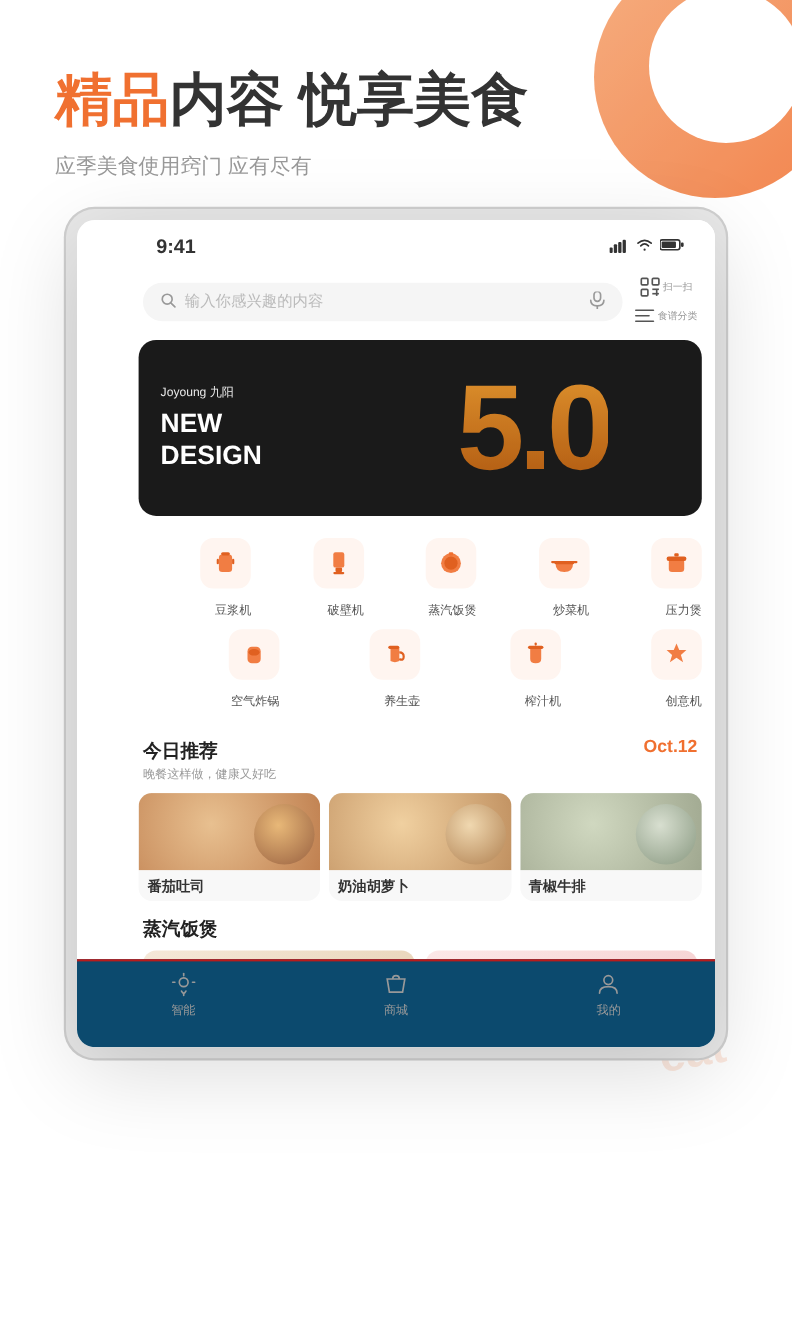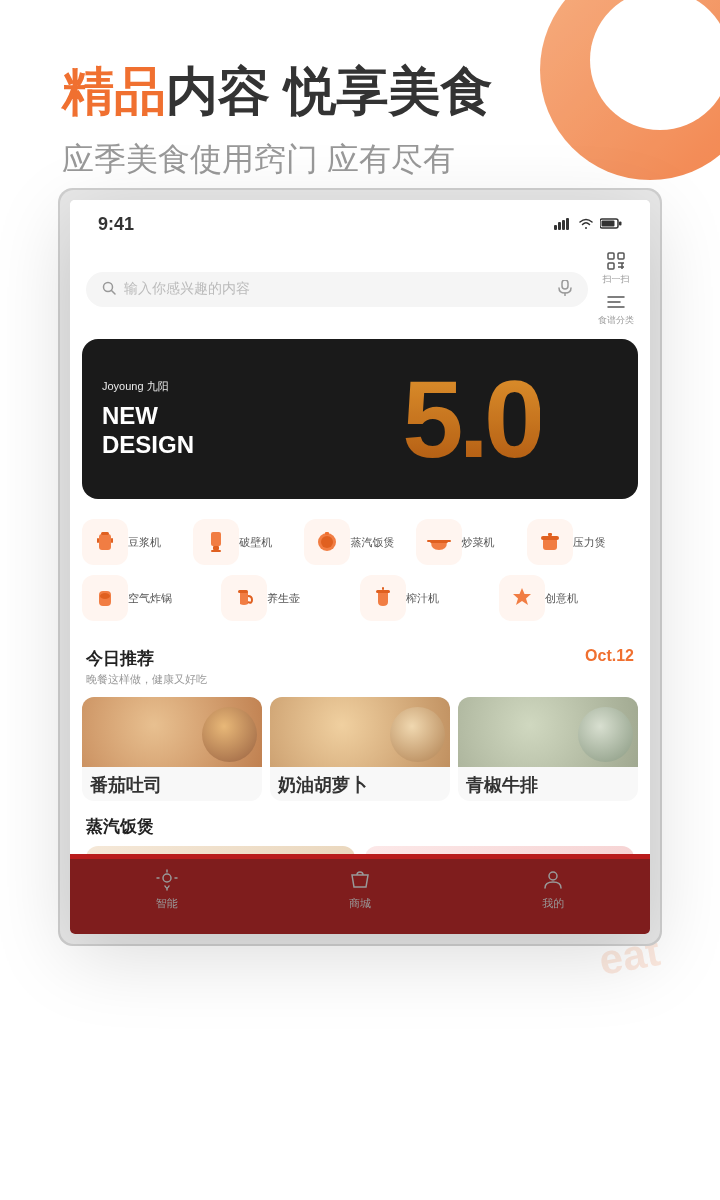--- a/index.html
+++ b/index.html
@@ -31,54 +31,54 @@
       height: 140px;
       border-radius: 50%;
       background: #ffffff;
     }
 
     
     .header-section {
       padding: 60px 50px 30px 50px;
       position: relative;
       z-index: 2;
-      margin-left: 12px;
     }
     .main-title {
       font-size: 52px;
       font-weight: 700;
       color: #333333;
       line-height: 1.2;
       margin-bottom: 16px;
     }
     .main-title .highlight {
       color: #f07030;
     }
     .sub-title {
-      font-size: 32px;
+      font-size: 19px;
       color: #999999;
       font-weight: 400;
     }
 
     
     .phone-wrapper {
       position: absolute;
       top: 200px;
       left: 50%;
       transform: translateX(-50%);
       width: 580px;
       z-index: 3;
     }
     .phone-mockup {
       background: #ffffff;
-      border-radius: 5px;
+      border-radius: 16px;
       box-shadow: 0 20px 80px rgba(0,0,0,0.15), 0 0 0 10px #e8e8e8, 0 0 0 12px #d0d0d0;
       overflow: hidden;
       width: 100%;
       position: relative;
+      padding-left: 44px;
     }
 
     
     .status-bar {
       display: flex;
       justify-content: space-between;
       align-items: center;
       padding: 14px 28px 8px;
       background: #fff;
     }
@@ -124,21 +124,21 @@
       font-size: 14px;
     }
     .top-right-icons {
       display: flex;
       flex-direction: column;
       align-items: center;
       gap: 2px;
     }
     .scan-icon-group {
       display: flex;
-      flex-direction: column;
+      flex-direction: row;
       align-items: center;
       gap: 2px;
     }
     .scan-icon-group .icon-box {
       display: flex;
       gap: 6px;
     }
     .icon-label {
       font-size: 9px;
       color: #999;
@@ -198,23 +198,23 @@
     .category-grid {
       padding: 8px 12px;
     }
     .category-row {
       display: flex;
       justify-content: space-between;
       margin-bottom: 10px;
     }
     .category-item {
       display: flex;
-      flex-direction: row;
-      align-items: center;
-      gap: 0;
+      flex-direction: column;
+      align-items: flex-end;
+      gap: 12px;
       flex: 1;
     }
     .category-icon-box {
       width: 46px;
       height: 46px;
       background: #fff5f0;
       border-radius: 12px;
       display: flex;
       align-items: center;
       justify-content: center;
@@ -275,21 +275,21 @@
     .recipe-img-circle {
       width: 60px;
       height: 60px;
       border-radius: 50%;
       background: linear-gradient(135deg, #c8b898, #a89878);
       position: absolute;
       right: 5px;
       bottom: 5px;
     }
     .recipe-name {
-      font-size: 18px;
+      font-size: 13px;
       font-weight: 600;
       color: #333;
       padding: 6px 8px 4px;
     }
 
     
     .hot-section {
       padding: 4px 16px;
     }
     .hot-title {
@@ -311,22 +311,22 @@
     .hot-card-1 { background: linear-gradient(135deg, #f5e8d8, #e8d4b8); }
     .hot-card-2 { background: linear-gradient(135deg, #fce8e8, #f5d0d0); }
 
     
     .tab-bar {
       position: absolute;
       bottom: 0;
       left: 0;
       right: 0;
       height: 80px;
-      background: #7f1d1d;
-      border-top: 5px solid #b91c1c;
+      background: #0c4a6e;
+      border-top: 2px solid #b91c1c;
       display: flex;
       align-items: flex-start;
       padding-top: 8px;
     }
     .tab-item {
       flex: 1;
       display: flex;
       flex-direction: column;
       align-items: center;
       gap: 3px;

